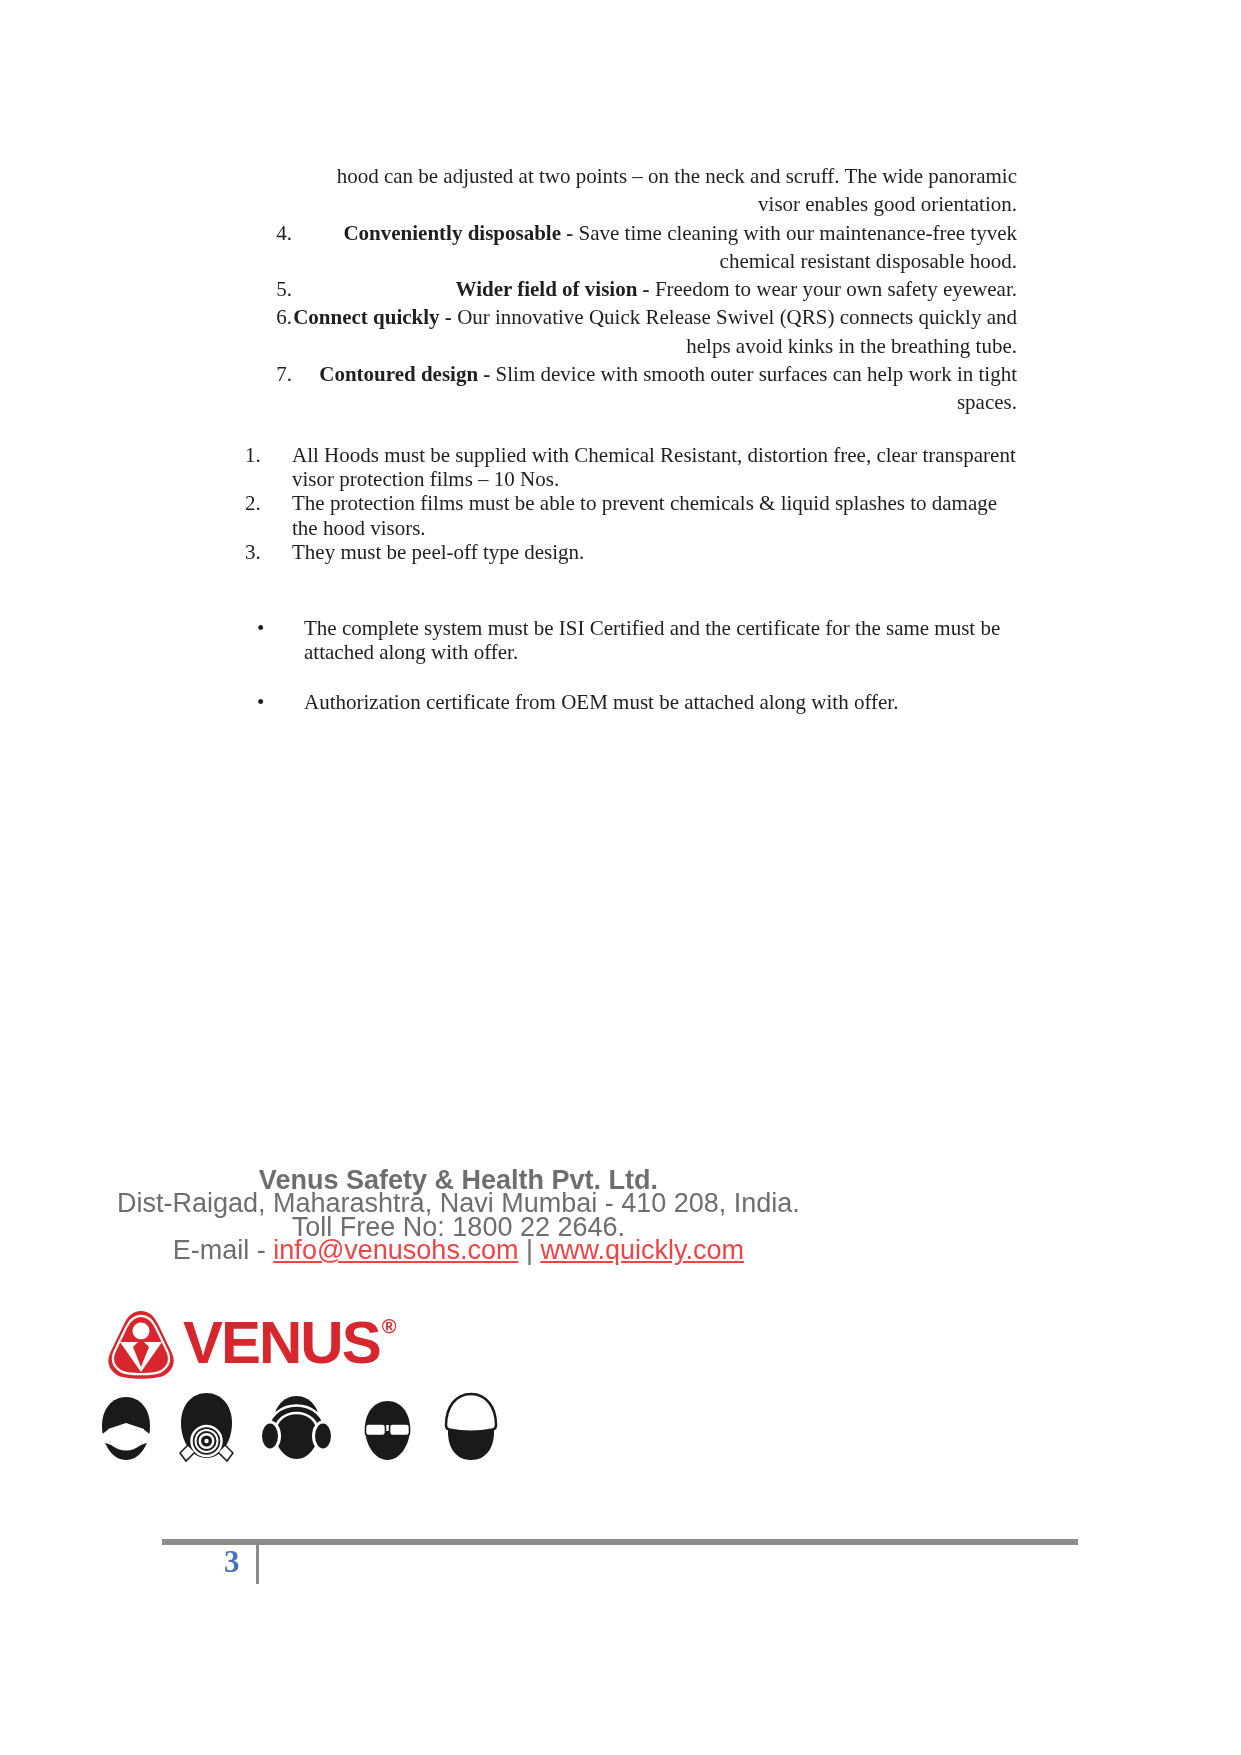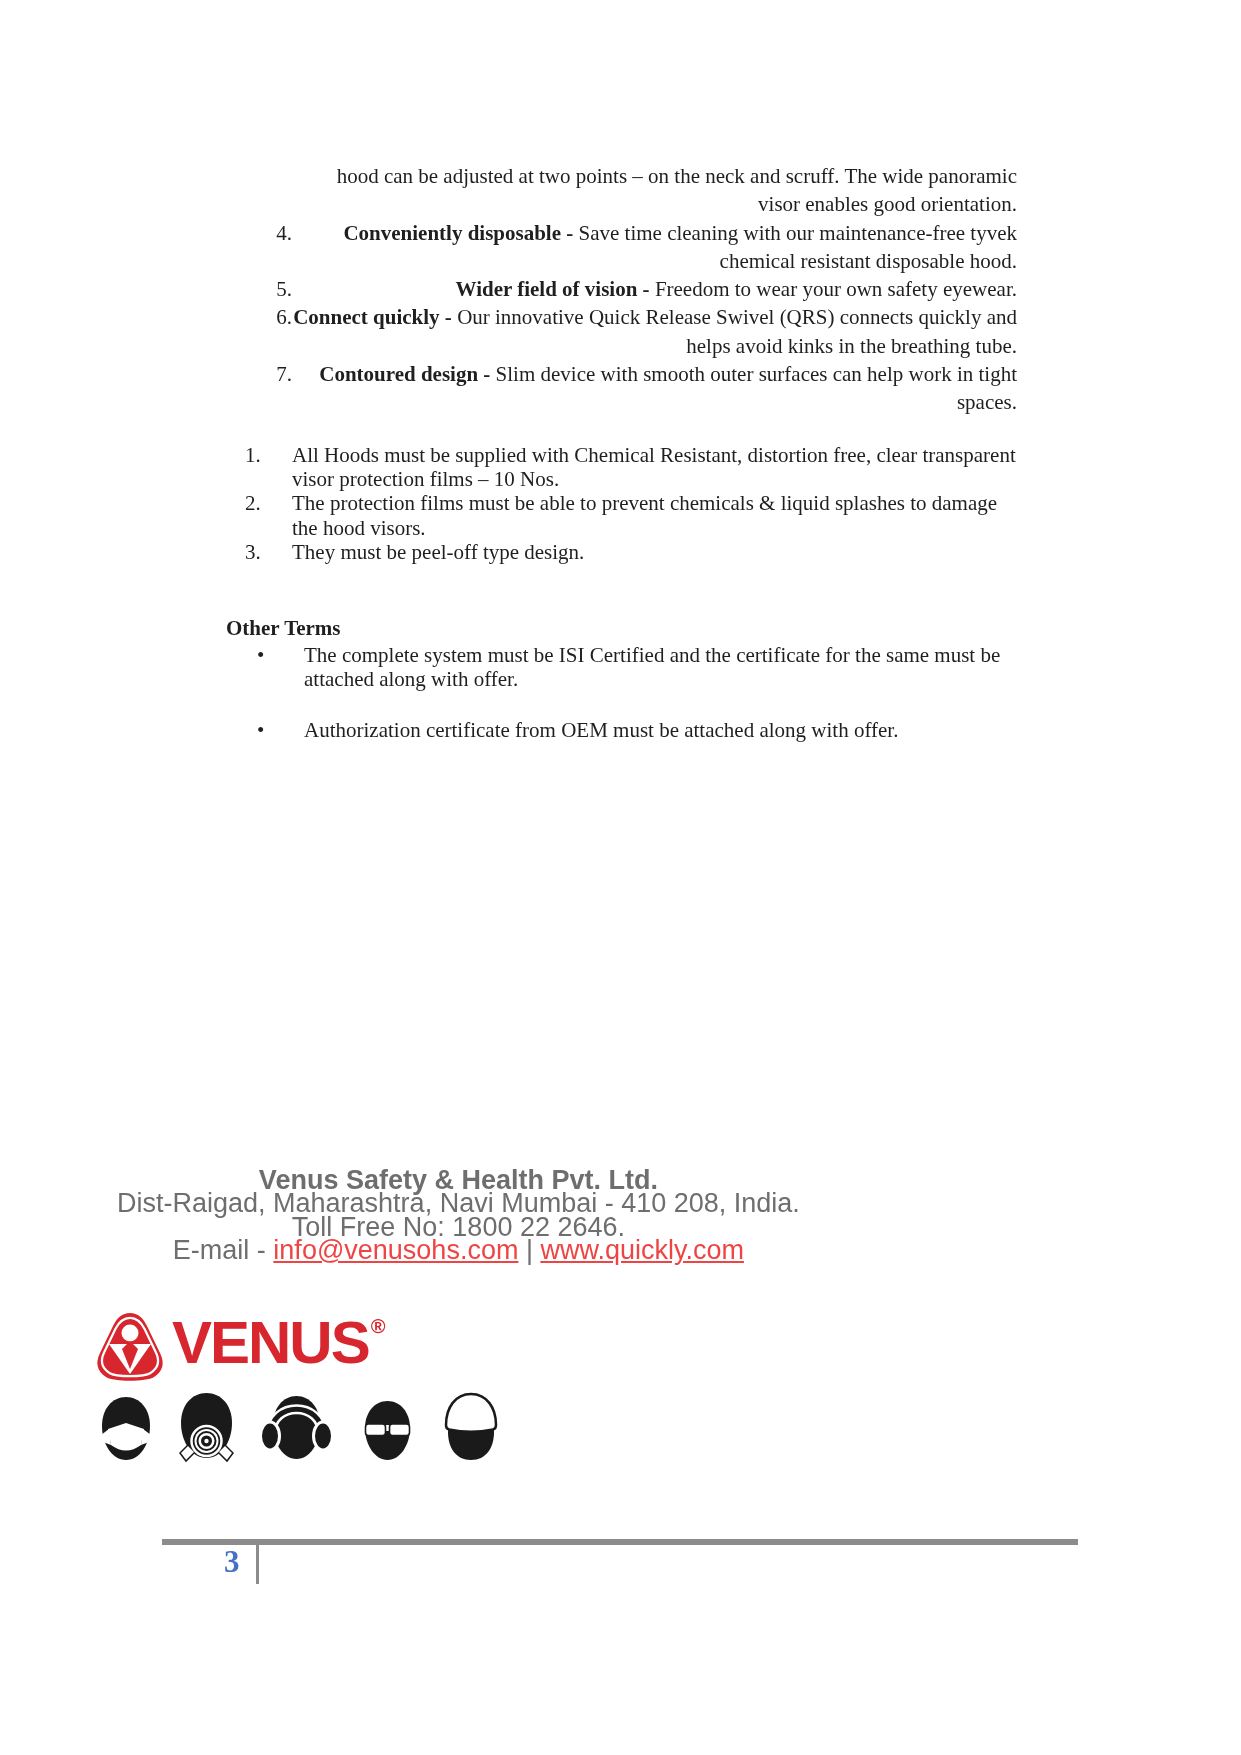--- a/index.html
+++ b/index.html
@@ -22,21 +22,21 @@
   .blead{font-weight:bold;}
   .bullet{padding-left:12px;}
 
   
   .footer{position:absolute;left:117px;top:1169px;
           font-family:"Liberation Sans",sans-serif;font-size:27px;line-height:23.4px;color:#6e6e6e;text-align:center;}
   .company{font-weight:bold;}
   .lnk{color:#ef4444;text-decoration:underline;cursor:pointer;}
 
   
-  .logo{position:absolute;left:94px;top:1309px;display:flex;align-items:center;}
+  .logo{position:absolute;left:105px;top:1309px;display:flex;align-items:flex-start;}
   .brand{font-family:"Liberation Sans",sans-serif;font-weight:800;font-size:60px;line-height:60px;
          letter-spacing:-2px;color:#d7262e;margin-left:6px;margin-top:4px;}
   .reg{font-size:20px;font-weight:700;position:relative;top:-30px;letter-spacing:0;margin-left:2px;}
 
   
   .ppe{position:absolute;left:100px;top:1392px;display:flex;align-items:flex-end;}
   .ppe svg{display:block;}
   .gap1{margin-right:26px;} .gap2{margin-right:25px;} .gap3{margin-right:29px;} .gap4{margin-right:30px;}
 
   
@@ -81,21 +81,20 @@
         <span class="body">The protection films must be able to prevent chemicals &amp; liquid splashes to damage the hood visors.</span>
       </div>
       <div class="li">
         <span class="num">3.</span>
         <span class="body">They must be peel-off type design.</span>
       </div>
     </div>
   </div>
 
   <div class="sec sec3">
-    <div class="hding">Other Terms</div>
     <div class="list">
       <div class="li">
         <span class="num bullet">•</span>
         <span class="body">The complete system must be ISI Certified and the certificate for the same must be attached along with offer.</span>
       </div>
       <div class="li">
         <span class="num bullet">•</span>
         <span class="body">Authorization certificate from OEM must be attached along with offer.</span>
       </div>
     </div>

